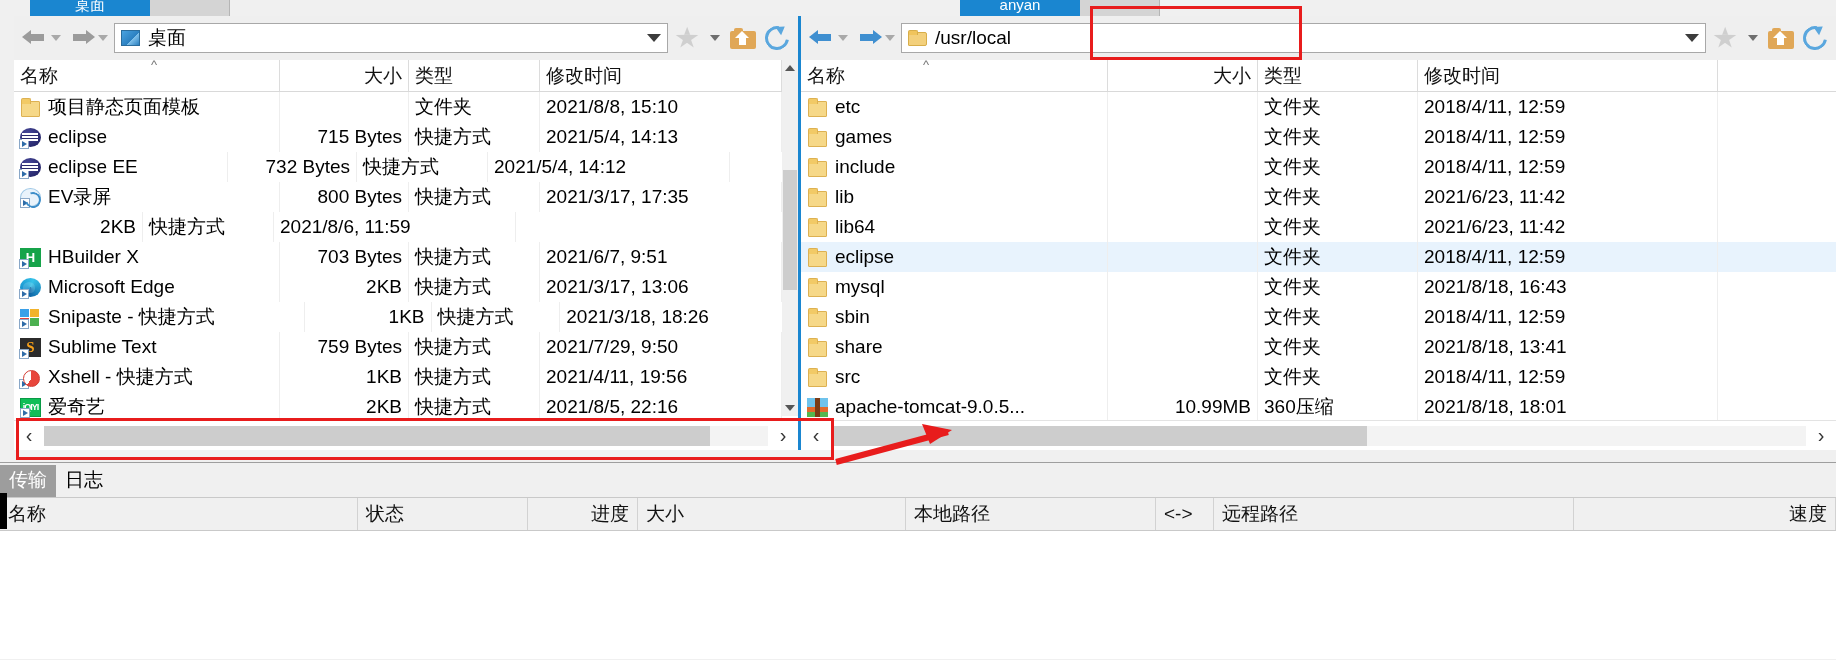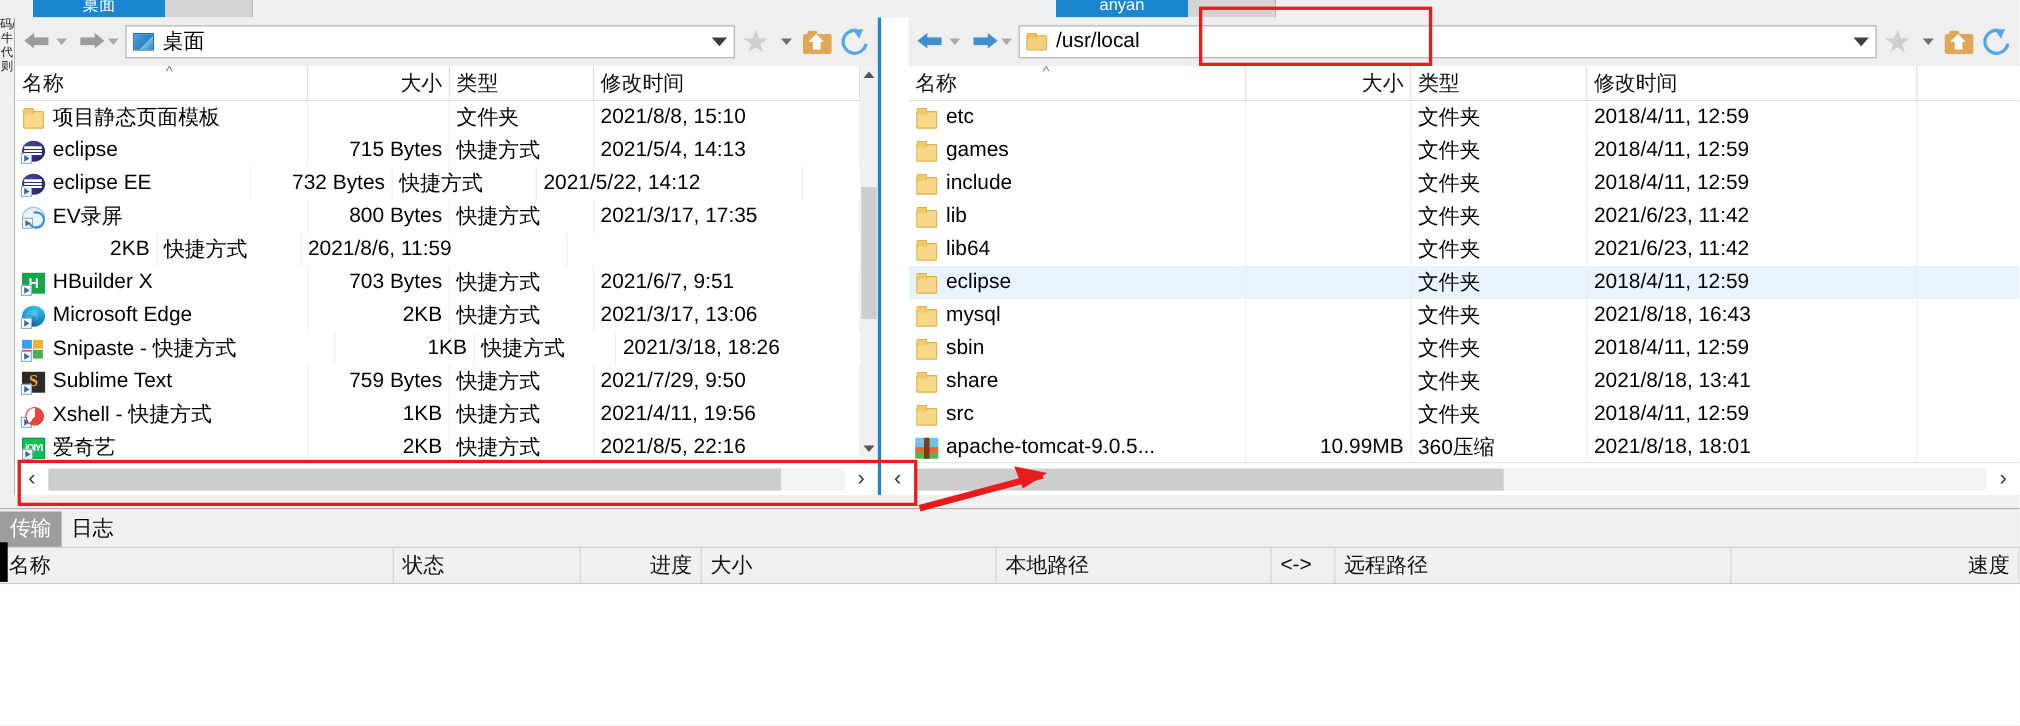--- a/index.html
+++ b/index.html
@@ -33,21 +33,21 @@
   .dock {
     position:absolute; left:0; top:16px; width:14px; height:434px;
     background:#f0f0f0; border-right:1px solid #a0a0a0;
     font-size:11px; color:#222; overflow:hidden;
   }
   .dock span { display:block; line-height:13px; text-align:center; }
 
   
   .pane { position:absolute; top:16px; height:434px; background:#fff; }
   .pane-left  { left:14px;  width:784px; }
-  .pane-right { left:798px; width:1038px; border-left:3px solid #1a86d0;padding-left:25px; }
+  .pane-right { left:798px; width:1038px; border-left:3px solid #1a86d0; }
 
   .addrbar {
     position:relative; height:44px; background:#efefef;
     display:flex; align-items:center; padding:0 6px; gap:4px;
   }
   .navbtn { display:flex; align-items:center; gap:3px; padding:0 2px; cursor:default; }
   .arrow-l, .arrow-r { width:26px; height:20px; position:relative; }
   .arrow-l::before, .arrow-r::before {
     content:""; position:absolute; top:6px; left:7px; width:15px; height:7px; background:#9b9b9b;
   }
@@ -174,23 +174,20 @@
 
 <div id="app">
 
   <div class="tabstrip">
     <div class="tab-inactive tabi-l"></div>
     <div class="tab-active tab-l">桌面</div>
     <div class="tab-inactive tabi-r"></div>
     <div class="tab-active tab-r">anyan</div>
   </div>
 
-  <div class="dock">
-    <span>码/牛代则</span>
-  </div>
 
   <div class="pane pane-left">
 
     <div class="addrbar">
       <div class="navbtn">
         <div class="arrow-l"></div>
         <div class="caret-sm caret-gr"></div>
       </div>
       <div class="navbtn">
         <div class="arrow-r"></div>
@@ -251,21 +248,21 @@
         </div>
         <div class="row">
           <div class="cell name" style="width:214px">
             <span class="fic eclipse">
               <span class="shortcut"></span>
             </span>
             <span>eclipse EE</span>
           </div>
           <div class="cell num" style="width:129px">732 Bytes</div>
           <div class="cell" style="width:131px">快捷方式</div>
-          <div class="cell" style="width:242px">2021/5/22, 14:12</div>
+          <div class="cell" style="width:242px">2021/5/4, 14:12</div>
         </div>
         <div class="row">
           <div class="cell name" style="width:266px">
             <span class="fic ev">
               <span class="shortcut"></span>
             </span>
             <span>EV录屏</span>
           </div>
           <div class="cell num" style="width:129px">800 Bytes</div>
           <div class="cell" style="width:131px">快捷方式</div>

